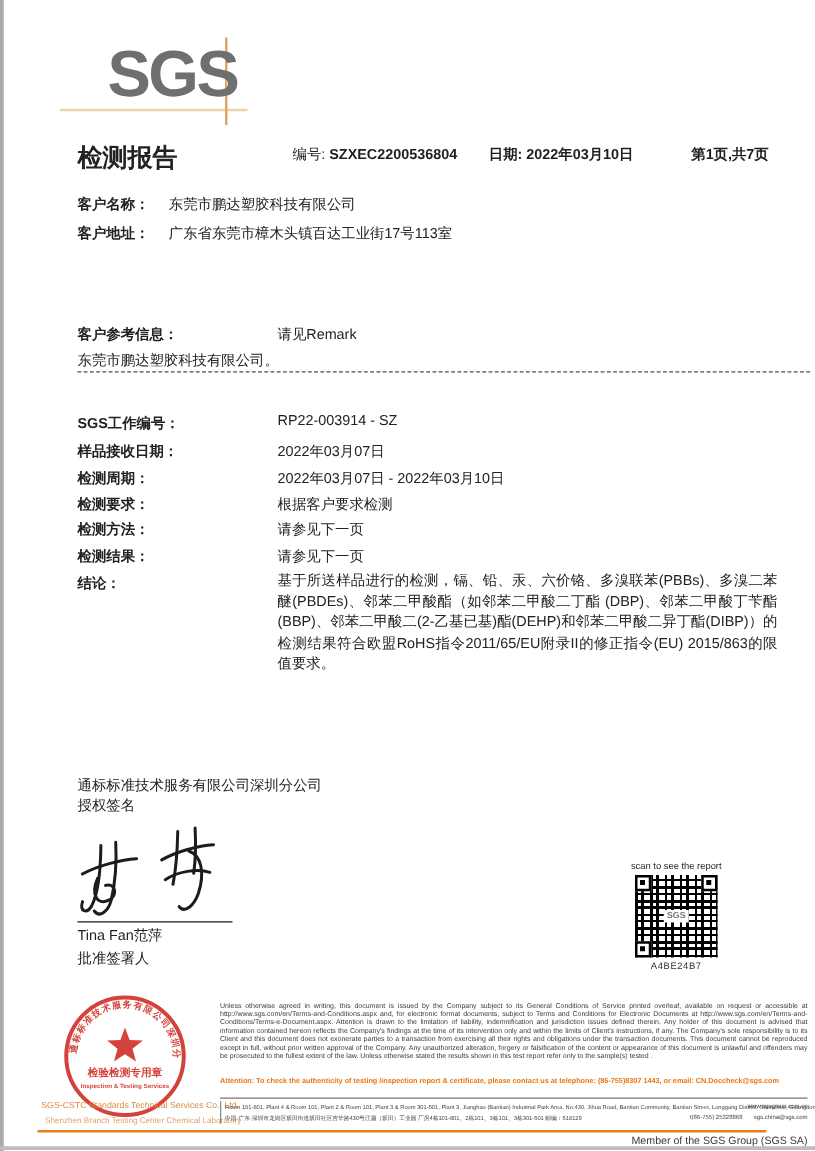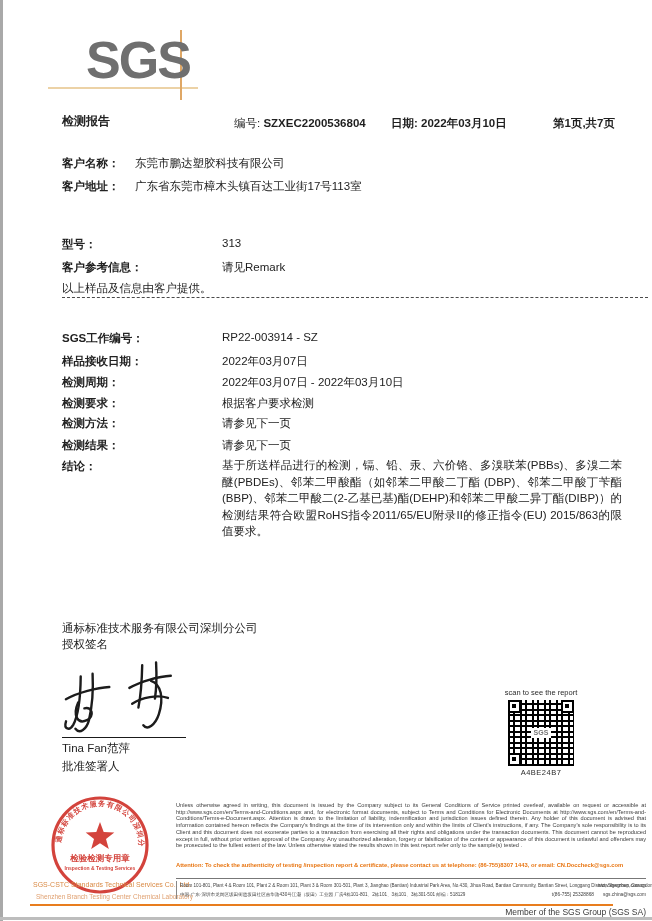--- a/index.html
+++ b/index.html
@@ -11,21 +11,21 @@
   .edge-left{position:absolute;left:0;top:0;width:3px;height:921px;background:#a9a9a9;}
   .edge-bottom{position:absolute;left:0;top:917px;width:652px;height:3px;background:#bdbdbd;}
 
   
   .logo-wrap{position:absolute;left:62px;top:26px;width:160px;height:80px;}
   .logo-text{position:absolute;left:24px;top:4px;font-size:52px;font-weight:bold;color:#6f6f6f;letter-spacing:-2px;font-family:"Liberation Sans","DejaVu Sans",sans-serif;}
   .logo-hline{position:absolute;left:-14px;top:61px;width:150px;height:2px;background:#ecd2a6;}
   .logo-vline{position:absolute;left:118px;top:4px;width:2px;height:70px;background:#dfa765;}
 
   
-  .doc-title{position:absolute;left:62px;top:113px;font-size:12px;font-weight:bold;color:#222;}
+  .doc-title{position:absolute;left:62px;top:113px;font-size:20px;font-weight:bold;color:#222;}
   .hdr-no{position:absolute;left:234px;top:116px;font-size:11.5px;}
   .hdr-no b{font-weight:bold;}
   .hdr-date{position:absolute;left:391px;top:116px;font-size:11.5px;font-weight:bold;}
   .hdr-page{position:absolute;left:505px;top:116px;font-size:11.5px;font-weight:bold;padding-left:48px;}
 
   .row{position:absolute;left:0;top:0;width:556px;height:16px;}
   .lbl{position:absolute;left:62px;font-size:11.5px;font-weight:bold;color:#222;white-space:nowrap;}
   .val1{position:absolute;left:135px;font-size:11.5px;color:#222;white-space:nowrap;}
   .val2{position:absolute;left:222px;font-size:11.5px;color:#222;white-space:nowrap;}
   .note{position:absolute;left:62px;top:281px;font-size:11.5px;color:#222;}
@@ -101,29 +101,25 @@
 
   <div class="row" style="top:156px">
     <span class="lbl">客户名称：</span>
     <span class="val1">东莞市鹏达塑胶科技有限公司</span>
   </div>
   <div class="row" style="top:179px">
     <span class="lbl">客户地址：</span>
     <span class="val1">广东省东莞市樟木头镇百达工业街17号113室</span>
   </div>
 
-  <div class="row" style="top:237px">
-    <span class="lbl">型号：</span>
-    <span class="val2">313</span>
-  </div>
   <div class="row" style="top:260px">
     <span class="lbl">客户参考信息：</span>
     <span class="val2">请见Remark</span>
   </div>
-  <div class="note">以上样品及信息由客户提供。</div>
+  <div class="note">东莞市鹏达塑胶科技有限公司。</div>
   <div class="dash-sep"></div>
 
   <div class="row" style="top:331px">
     <span class="lbl">SGS工作编号：</span>
     <span class="val2">RP22-003914 - SZ</span>
   </div>
   <div class="row" style="top:354px">
     <span class="lbl">样品接收日期：</span>
     <span class="val2">2022年03月07日</span>
   </div>

